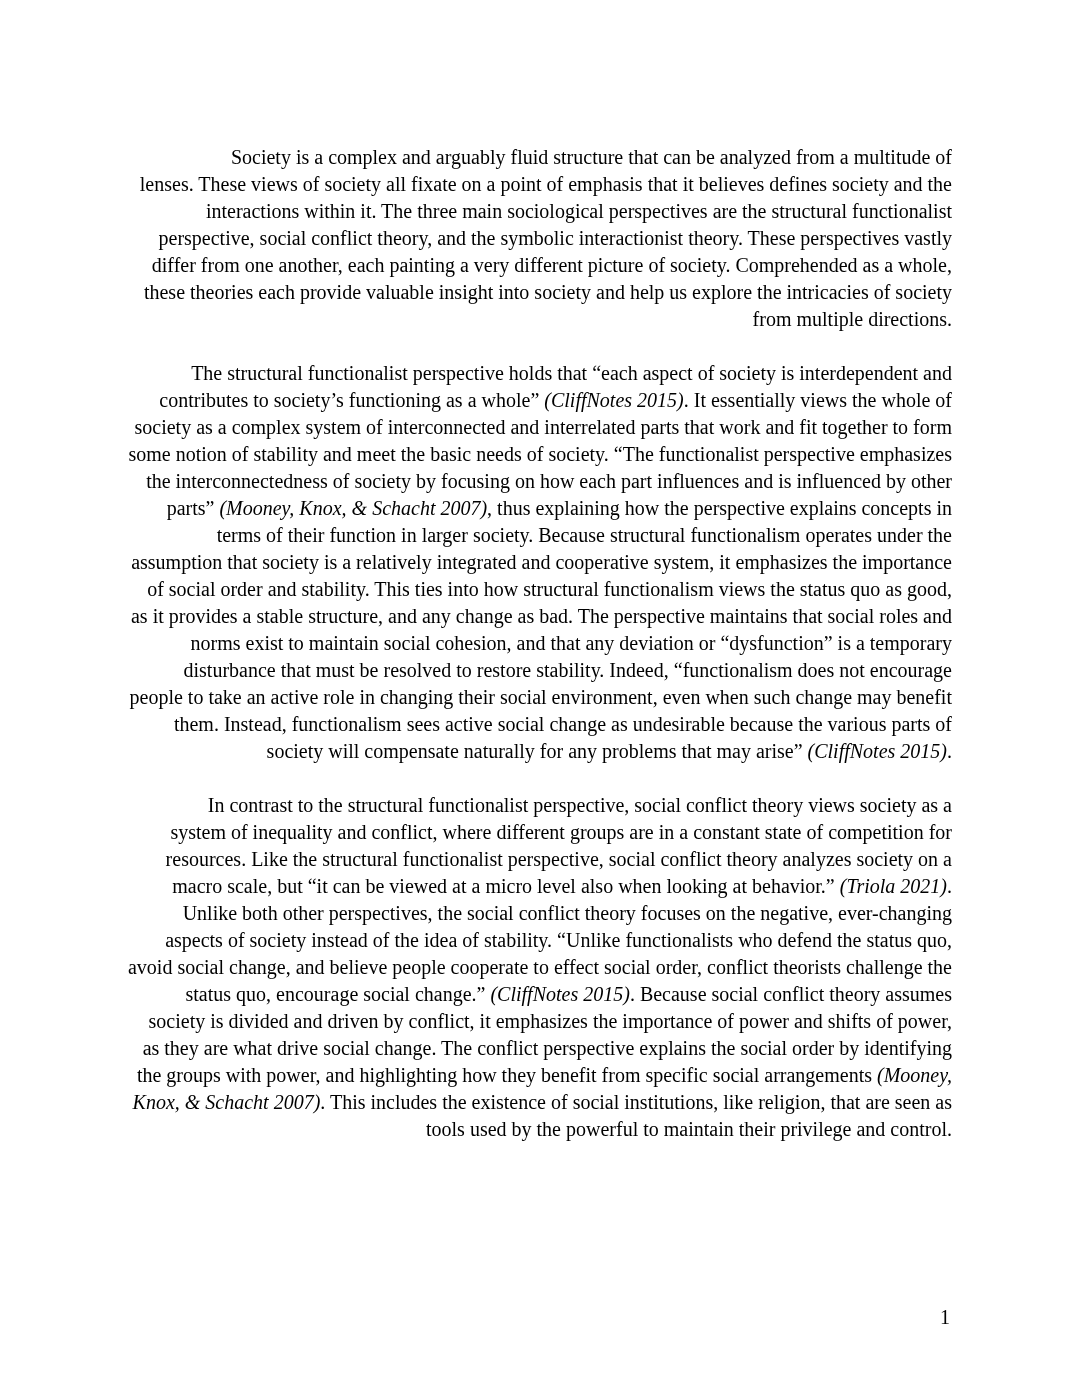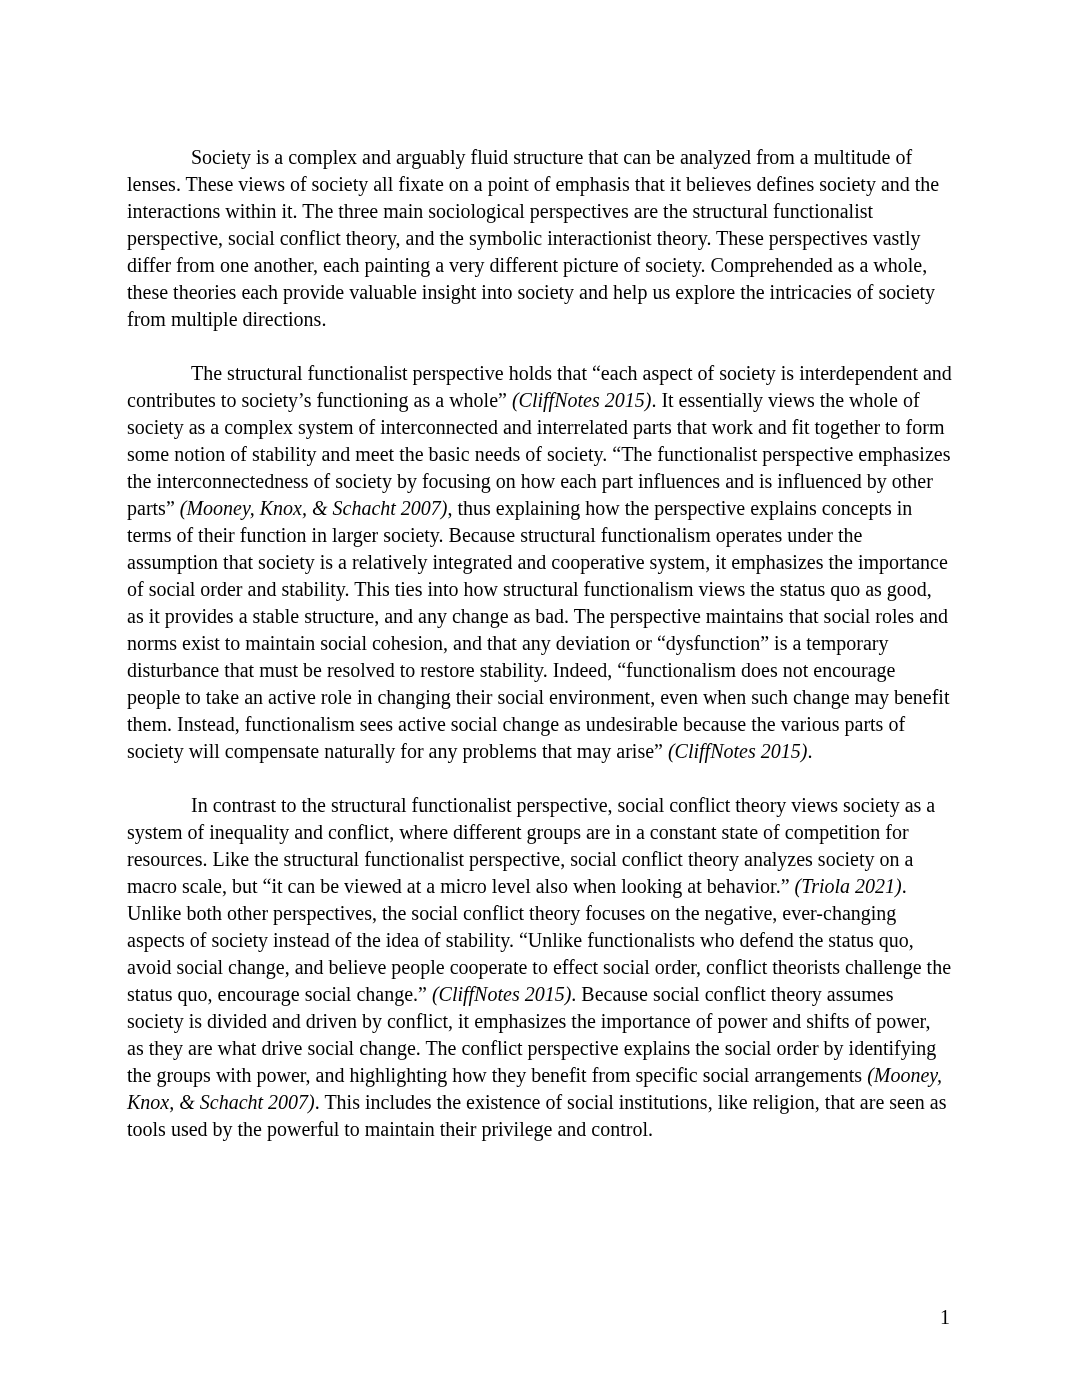--- a/index.html
+++ b/index.html
@@ -1,15 +1,15 @@
 <!DOCTYPE html>
 <html><head>
 <meta charset="utf-8">
 <style>
-  * { margin: 0; padding: 0; box-sizing: border-box; }
+  * { margin: 0; padding: 0; box-sizing: border-box; text-align: right; }
   html, body {
     background: #ffffff;
     font-family: "Liberation Serif", "DejaVu Serif", serif;
   }
   .page {
     position: relative;
     width: 1080px;
     height: 1397px;
     background: #ffffff;
     margin: 0 auto;

